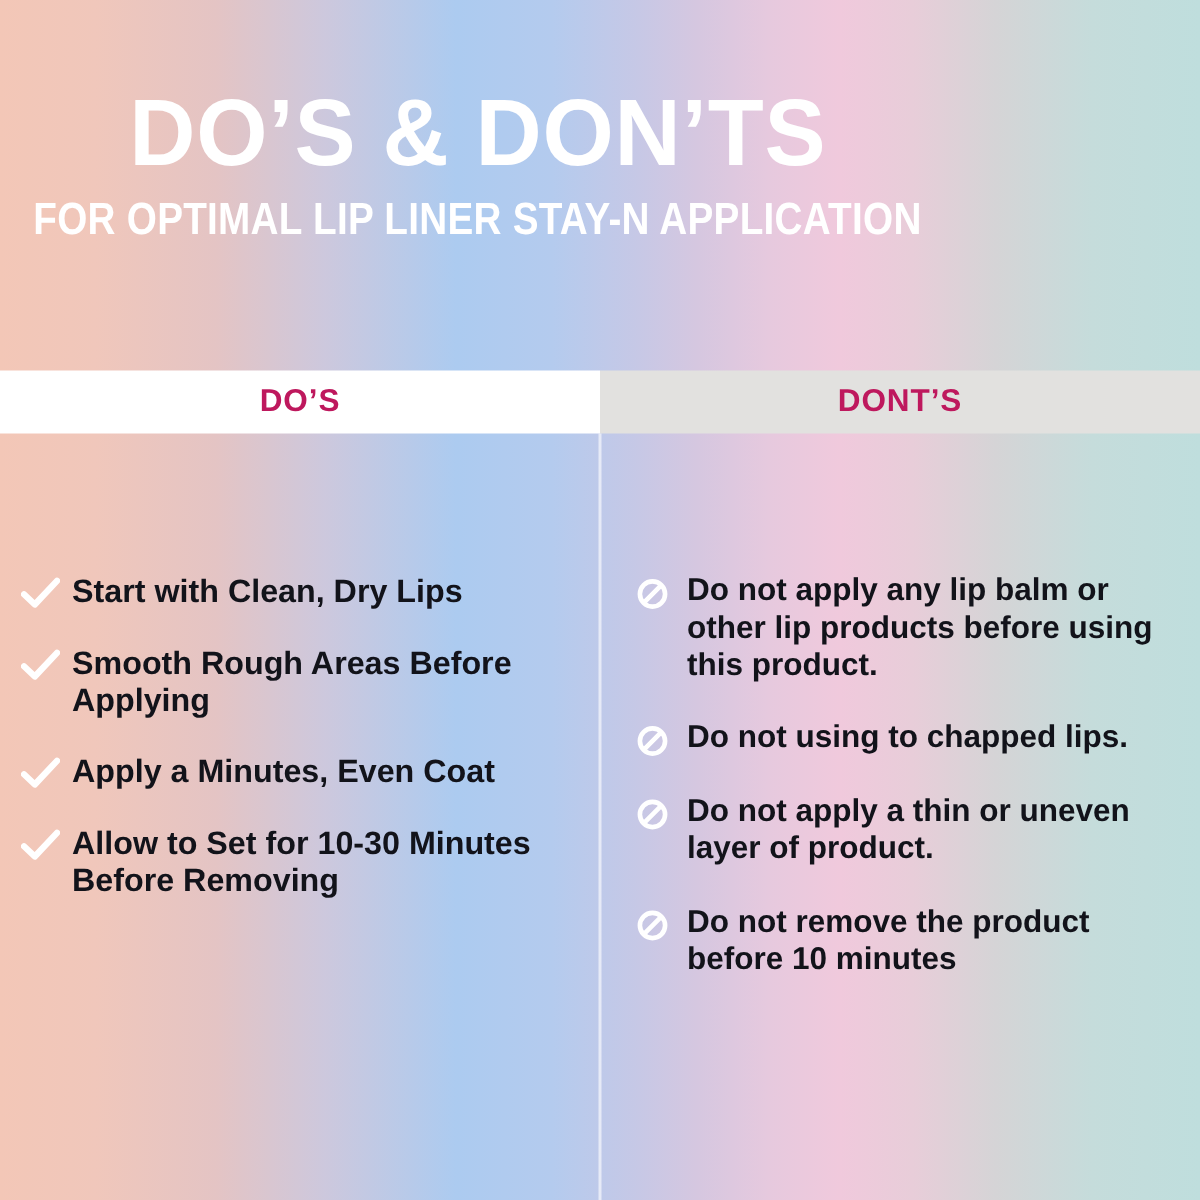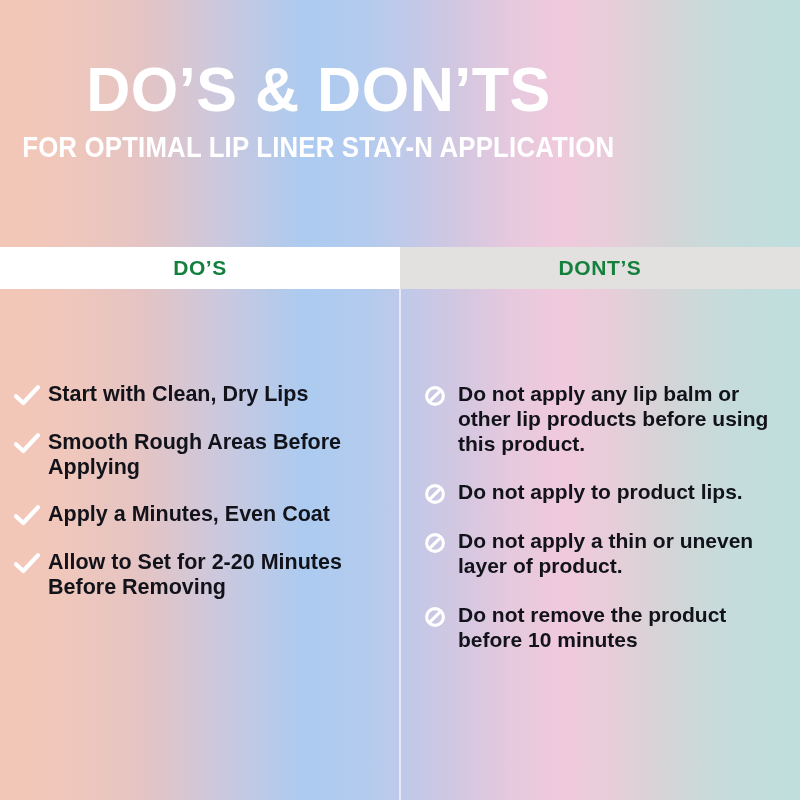--- a/index.html
+++ b/index.html
@@ -89,21 +89,21 @@
     display: flex;
   }
 
   .col-header {
     height: 100%;
     display: flex;
     align-items: center;
     justify-content: center;
     font-size: 21px;
     font-weight: bold;
-    color: #15803d;
+    color: #be185d;
     letter-spacing: 0.6px;
     box-sizing: border-box;
   }
 
   #col-header-dos {
     width: 400px;
     background: #ffffff;
   }
 
   #col-header-donts {
@@ -253,21 +253,21 @@
             </svg>
           </span>
           <span class="item-text">Apply a Minutes, Even Coat</span>
         </li>
         <li class="list-item">
           <span class="check-icon">
             <svg viewBox="0 0 26 24" xmlns="http://www.w3.org/2000/svg" aria-hidden="true">
               <path d="M2 12.2 L9.2 19 L24 3.2" fill="none" stroke="#ffffff" stroke-width="4.2" stroke-linecap="round" stroke-linejoin="round"></path>
             </svg>
           </span>
-          <span class="item-text">Allow to Set for 2-20 Minutes Before Removing</span>
+          <span class="item-text">Allow to Set for 10-30 Minutes Before Removing</span>
         </li>
       </ul>
     </div>
 
     <div class="column" id="donts-column">
       <ul class="list" id="donts-list">
         <li class="list-item">
           <span class="ban-icon">
             <svg viewBox="0 0 22 22" xmlns="http://www.w3.org/2000/svg" aria-hidden="true">
               <circle cx="11" cy="11" r="8.4" fill="none" stroke="#ffffff" stroke-width="3.1"></circle>
@@ -276,21 +276,21 @@
           </span>
           <span class="item-text">Do not apply any lip balm or other lip products before using this product.</span>
         </li>
         <li class="list-item">
           <span class="ban-icon">
             <svg viewBox="0 0 22 22" xmlns="http://www.w3.org/2000/svg" aria-hidden="true">
               <circle cx="11" cy="11" r="8.4" fill="none" stroke="#ffffff" stroke-width="3.1"></circle>
               <line x1="5.6" y1="16.4" x2="16.4" y2="5.6" stroke="#ffffff" stroke-width="3.1" stroke-linecap="round"></line>
             </svg>
           </span>
-          <span class="item-text">Do not apply to product lips.</span>
+          <span class="item-text">Do not using to chapped lips.</span>
         </li>
         <li class="list-item">
           <span class="ban-icon">
             <svg viewBox="0 0 22 22" xmlns="http://www.w3.org/2000/svg" aria-hidden="true">
               <circle cx="11" cy="11" r="8.4" fill="none" stroke="#ffffff" stroke-width="3.1"></circle>
               <line x1="5.6" y1="16.4" x2="16.4" y2="5.6" stroke="#ffffff" stroke-width="3.1" stroke-linecap="round"></line>
             </svg>
           </span>
           <span class="item-text">Do not apply a thin or uneven layer of product.</span>
         </li>

